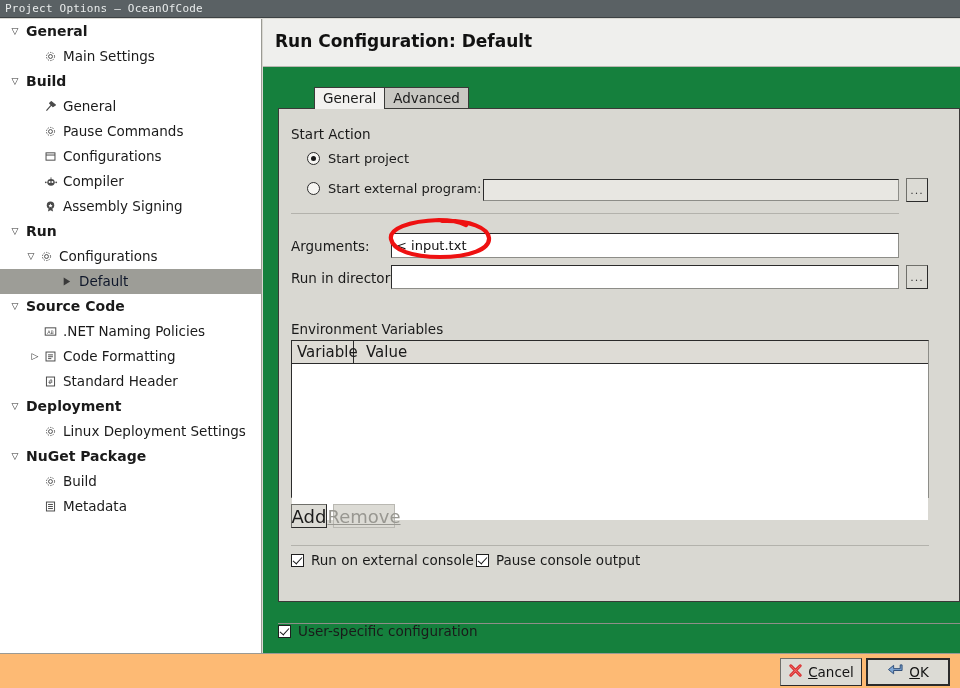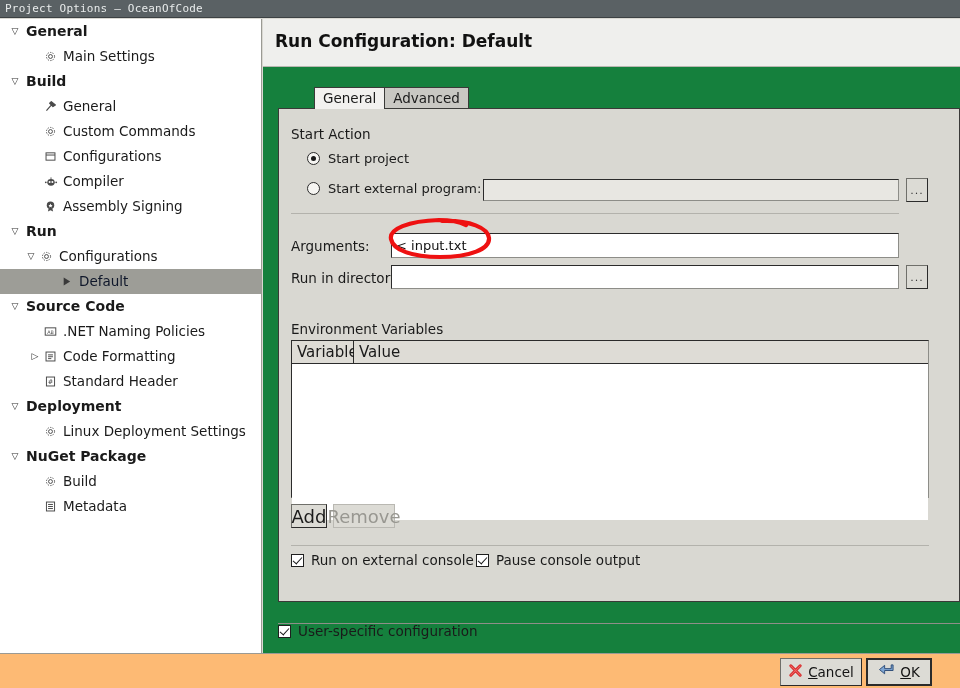--- a/index.html
+++ b/index.html
@@ -164,36 +164,36 @@
     height: 23px; display: flex;
     background: #dedcd6;
     border-bottom: 1px solid #2b2b2b;
   }
   .env-th {
     line-height: 22px; font-size: 15px; padding-left: 5px;
     border-right: 1px solid #2b2b2b;
     background: #dedcd6;
   }
   .env-th.c0 { width: 62px; }
-  .env-th.c1 { flex: 1; border-right: none; }
+  .env-th.c1 { flex: 1; border-right: none; margin-left: 7px; }
   .env-body { height: 100%; background: #fff; }
 
   
   .btn {
     position: absolute;
     background: #dcdbd5;
     border: 1px solid #6f6f6a;
     border-right-color: #2b2b2b;
     border-bottom-color: #2b2b2b;
     font-size: 18px; color: #1a1a1a;
     display: flex; align-items: center; justify-content: center;
     cursor: default;
     padding: 0 7px;
   }
-  .btn.disabled { color: #989791; border-color: #b9b8b2; background: #dcdbd5; }
+  .btn.disabled { color: #989791; border-color: #b9b8b2; background: #dcdbd5; text-decoration: underline; }
 
   
   .cbrow { position: absolute; display: flex; align-items: center; font-size: 13.5px; }
   .cb {
     width: 13px; height: 13px; background: #fff;
     border: 1.5px solid #1f1f1f; margin-right: 7px;
     position: relative; display: inline-block;
   }
   .cb.on::after {
     content: ""; position: absolute;
@@ -266,21 +266,21 @@
           <span class="lbl">General</span>
         </div>
         <div class="tree-row child indent2">
           <span class="twisty blank"></span>
           <span class="ic">
             <svg width="13" height="13" viewBox="0 0 16 16" fill="none" stroke="#4a4a4a" stroke-width="1.2">
               <circle cx="8" cy="8" r="2.4"></circle>
               <circle cx="8" cy="8" r="5" stroke-dasharray="1.6 1.6"></circle>
             </svg>
           </span>
-          <span class="lbl">Custom Commands</span>
+          <span class="lbl">Pause Commands</span>
         </div>
         <div class="tree-row child indent2">
           <span class="twisty blank"></span>
           <span class="ic">
             <svg width="13" height="13" viewBox="0 0 16 16" fill="none" stroke="#4a4a4a" stroke-width="1.2">
               <rect x="2.5" y="3.5" width="11" height="9"></rect>
               <path d="M2.5 6.2 L13.5 6.2"></path>
             </svg>
           </span>
           <span class="lbl">Configurations</span>
@@ -479,21 +479,21 @@
   <div class="bottombar">
     <div class="dlgbtn" style="left:780px; width:82px;">
       <span>
         <svg width="15" height="15" viewBox="0 0 16 16">
           <path d="M3 3 L13 13 M13 3 L3 13" stroke="#d42222" stroke-width="3.2" stroke-linecap="round"></path>
           <path d="M3 3 L13 13 M13 3 L3 13" stroke="#f06666" stroke-width="1.2" stroke-linecap="round"></path>
         </svg>
       </span>
       <span><span class="mn">C</span><span>ancel</span></span>
     </div>
-    <div class="dlgbtn focused" style="left:866px; width:66px;">
+    <div class="dlgbtn focused" style="left:866px; width:84px;">
       <span>
         <svg width="17" height="15" viewBox="0 0 18 16">
           <path d="M16 2 L16 8 L7 8 L7 11.5 L1.5 7 L7 2.5 L7 6 L14 6 L14 2 Z" fill="#7ea6d4" stroke="#2b4a75" stroke-width="1" stroke-linejoin="round"></path>
         </svg>
       </span>
       <span><span class="mn">O</span><span>K</span></span>
     </div>
   </div>
 
   <svg class="annot" style="left:384px; top:216px;" width="112" height="46">

